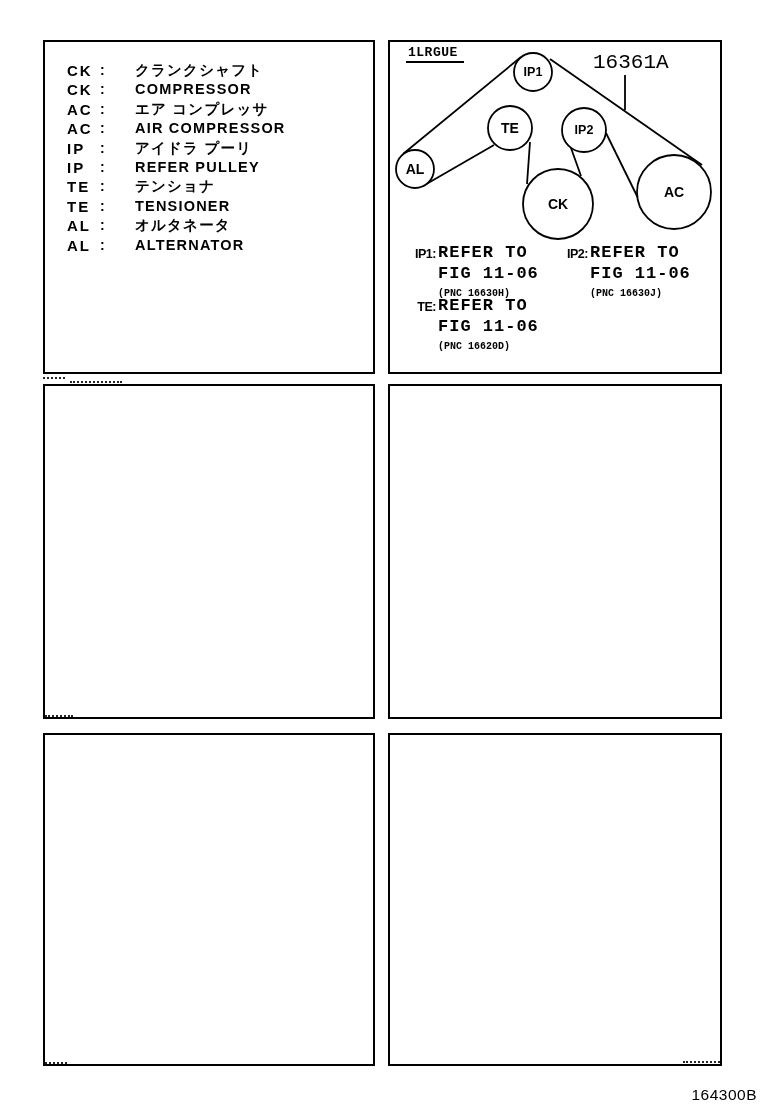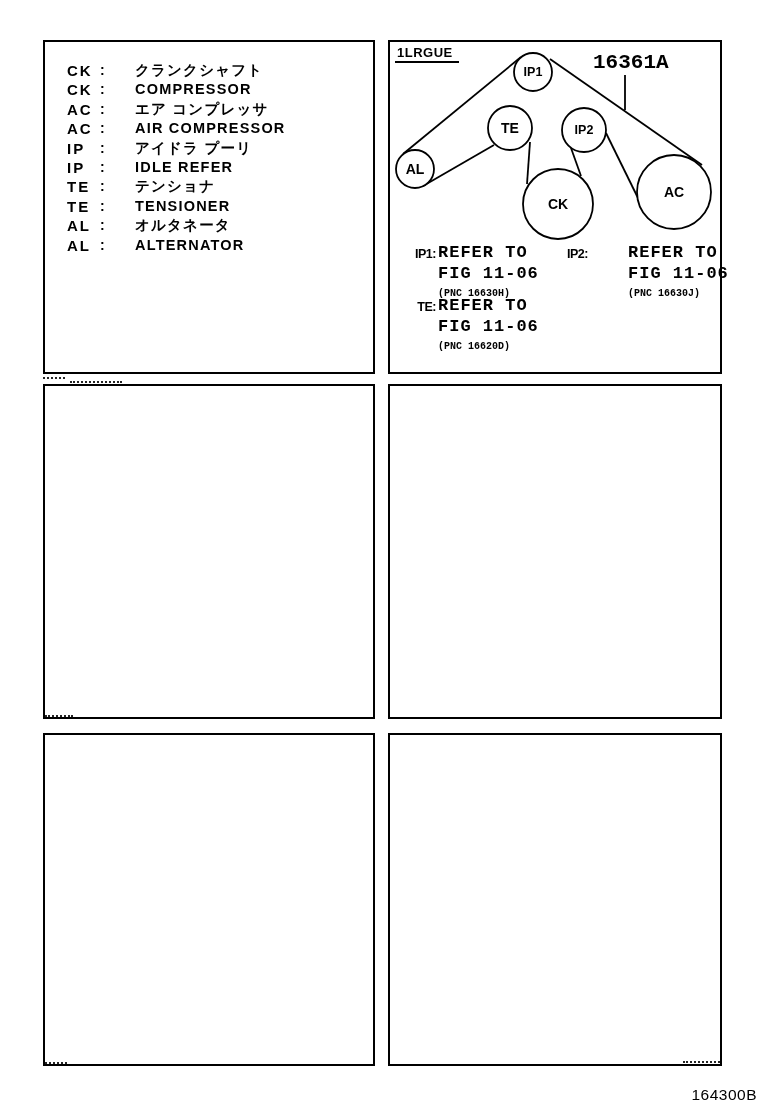--- a/index.html
+++ b/index.html
@@ -24,48 +24,48 @@
   .legend-list { padding:19px 0 0 22px; }
   .lrow { display:flex; height:19.4px; line-height:19.4px;
           font-weight:bold; white-space:nowrap; }
   .lrow .abbr { width:33px; font-size:15px; letter-spacing:2px; }
   .lrow .sep  { width:19px; font-size:14px; text-align:left; }
   .lrow .val  { font-size:14.5px; letter-spacing:1.2px;margin-left:16px; }
 
   
   #box-diagram { position:absolute; }
   .engine-code {
-    position:absolute; left:5px; top:2px;
+    position:absolute; left:16px; top:2px;
     font-size:13px; font-weight:bold; letter-spacing:0.5px;
-    border-bottom:2px solid #000; padding:1px 6px 1px 2px;
+    border-bottom:2px solid #000; padding:1px 6px 1px 2px;font-family:Liberation Mono, monospace;
   }
   .belt-svg { position:absolute; left:0; top:0; }
   .belt-svg line, .belt-svg circle { stroke:#000; stroke-width:1.8; }
   .belt-svg circle { fill:#fff; }
   .belt-svg text { font-family:"Liberation Sans", sans-serif; font-weight:bold; fill:#000; }
   .plabel-lg { font-size:14px; }
   .plabel-sm { font-size:12.5px; }
   .callout {
     position:absolute; left:203px; top:9px;
     font-family:"Liberation Mono", monospace;
-    font-weight:bold; font-size:21px; letter-spacing:0;
+    font-weight:normal; font-size:21px; letter-spacing:0;
   }
   .note { position:absolute; display:flex; }
   .note-prefix {
     width:32px; text-align:right; padding-top:4px;
     font-size:12.5px; font-weight:bold; letter-spacing:-0.5px;
   }
   .note-lines { margin-left:2px;
     font-family:"Liberation Mono", monospace; font-weight:bold; }
   .note-lines .nl1, .note-lines .nl2 {
     font-size:17px; line-height:20.5px; letter-spacing:1px; white-space:nowrap; }
   .note-lines .nl3 {
     font-size:10px; line-height:20.5px; white-space:nowrap; }
   #note-ip1 { left:14px;  top:201px;justify-content:space-between; }
-  #note-ip2 { left:166px; top:201px;gap:38px; }
+  #note-ip2 { left:166px; top:201px; }
   #note-te  { left:14px;  top:254px; }
 
   
   .footer-code {
     position:absolute; right:3px; top:1086px;
     font-size:15.5px; font-weight:normal; letter-spacing:0.5px;
   }
 
   
   .dots { position:absolute; height:0; border-top:2px dotted #000; opacity:0.85; }
@@ -101,21 +101,21 @@
       <span class="val">AIR COMPRESSOR</span>
     </div>
     <div class="lrow">
       <span class="abbr">IP</span>
       <span class="sep">:</span>
       <span class="val">アイドラ プーリ</span>
     </div>
     <div class="lrow">
       <span class="abbr">IP</span>
       <span class="sep">:</span>
-      <span class="val">IDLE REFER</span>
+      <span class="val">REFER PULLEY</span>
     </div>
     <div class="lrow">
       <span class="abbr">TE</span>
       <span class="sep">:</span>
       <span class="val">テンショナ</span>
     </div>
     <div class="lrow">
       <span class="abbr">TE</span>
       <span class="sep">:</span>
       <span class="val">TENSIONER</span>

